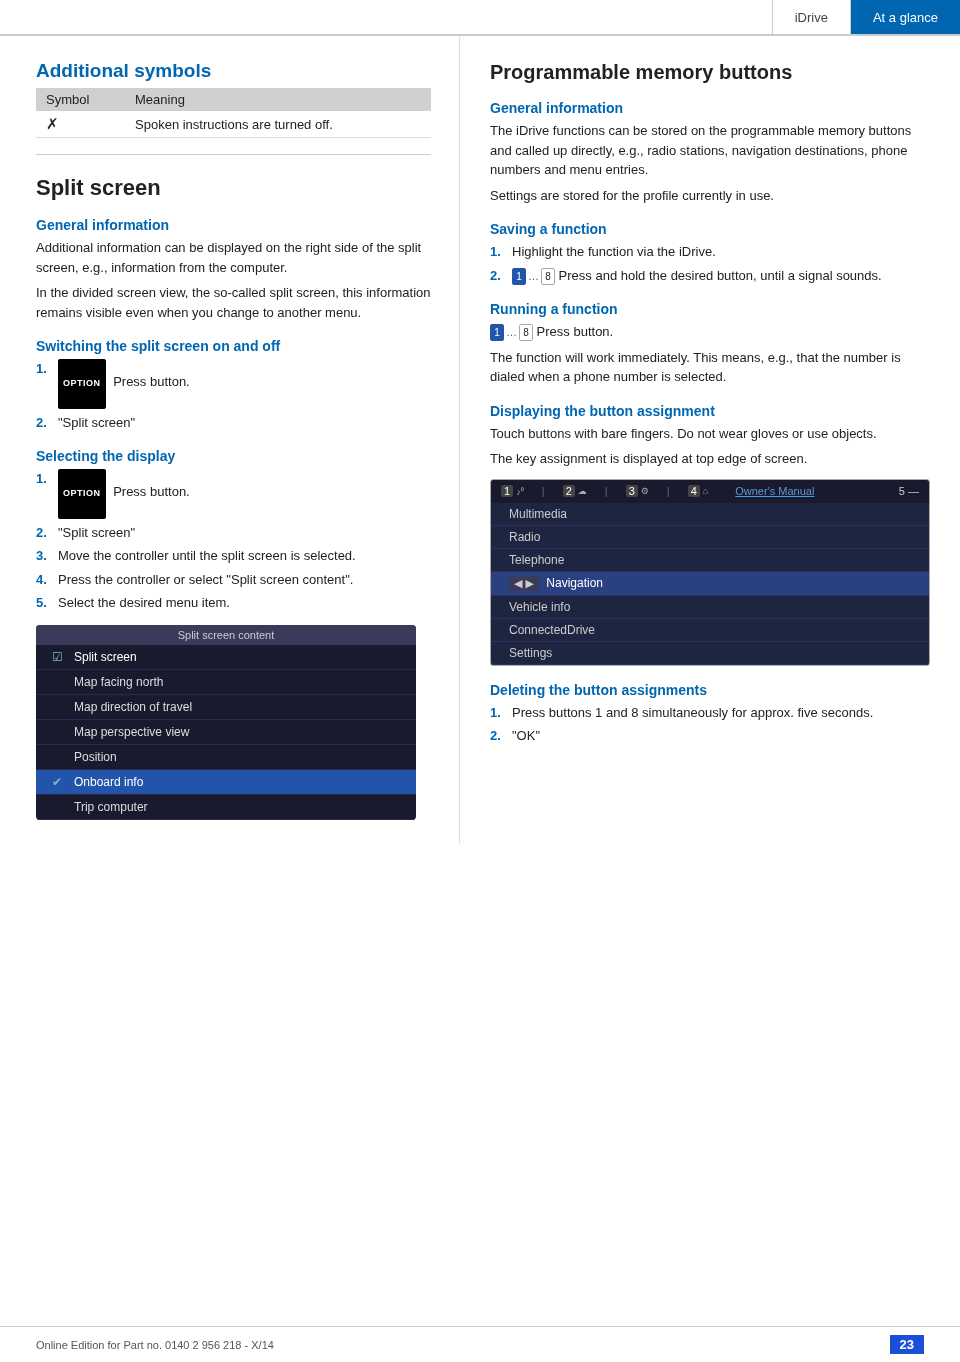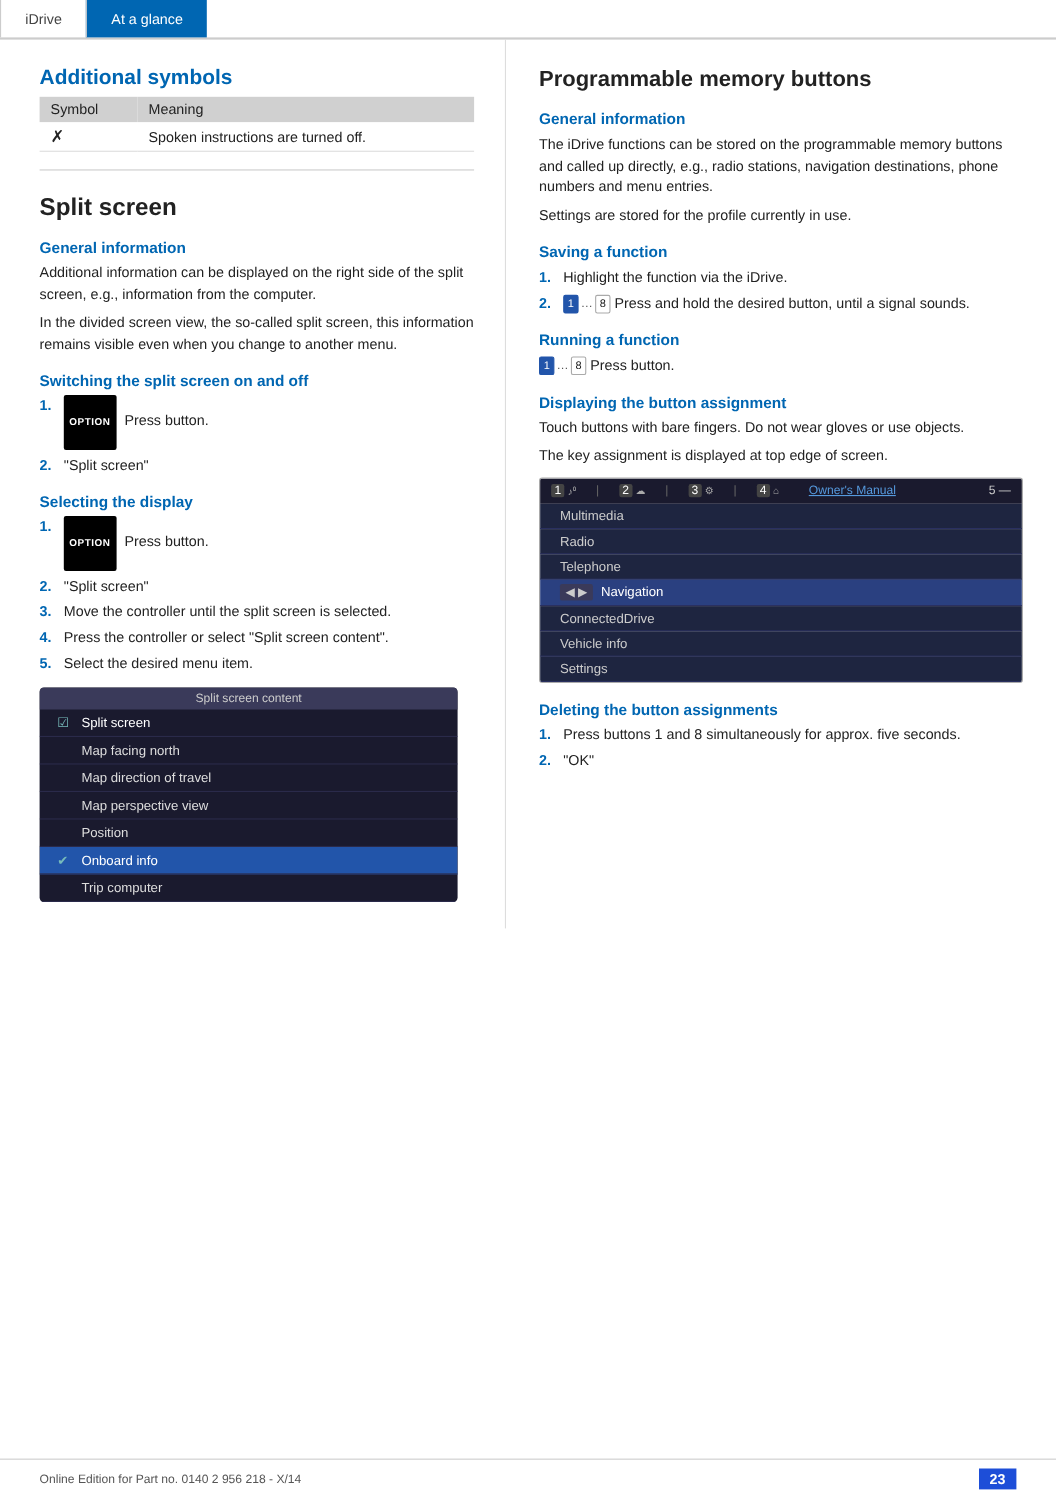--- a/index.html
+++ b/index.html
@@ -9,20 +9,21 @@
       color: #222;
       background: #fff;
       width: 960px;
       min-height: 1362px;
       position: relative;
     }
 
     
     .header {
       display: flex;
+      justify-content: flex-end;
       border-bottom: 2px solid #ccc;
       height: 36px;
       align-items: center;
     }
     .header-tabs {
       display: flex;
       height: 100%;
     }
     .header-tab {
       padding: 0 22px;
@@ -459,20 +460,21 @@
 
     <div class="section-subtitle">Running a function</div>
     <div class="body-text">
       <span class="num-range">
         <span class="num-box blue-bg">1</span>
         <span class="dots-sep">…</span>
         <span class="num-box">8</span>
       </span>
       Press button.
     </div>
+    <div class="body-text">The function will work immediately. This means, e.g., that the number is dialed when a phone number is selected.</div>
 
     <div class="section-subtitle">Displaying the button assignment</div>
     <div class="body-text">Touch buttons with bare fingers. Do not wear gloves or use objects.</div>
     <div class="body-text">The key assignment is displayed at top edge of screen.</div>
 
     <div class="btn-assignment-display">
       <div class="ba-topbar">
         <div class="ba-topbar-item">
           <span class="ba-num">1</span>
           <span style="font-size:9px; color:#aaa;">♪⁰</span>
@@ -498,22 +500,22 @@
         <span class="ba-fivenum">5 —</span>
       </div>
       <div>
         <div class="ba-menu-item">Multimedia</div>
         <div class="ba-menu-item">Radio</div>
         <div class="ba-menu-item">Telephone</div>
         <div class="ba-menu-item selected">
           <span class="ba-left-btn">◀ ▶</span>
           Navigation
         </div>
+        <div class="ba-menu-item">Vehicle info</div>
         <div class="ba-menu-item">ConnectedDrive</div>
-        <div class="ba-menu-item">Vehicle info</div>
         <div class="ba-menu-item">Settings</div>
       </div>
     </div>
 
     <div class="section-subtitle">Deleting the button assignments</div>
     <ul class="numbered-list">
       <li>
         <span class="num">1.</span>
         <span>Press buttons 1 and 8 simultaneously for approx. five seconds.</span>
       </li>

